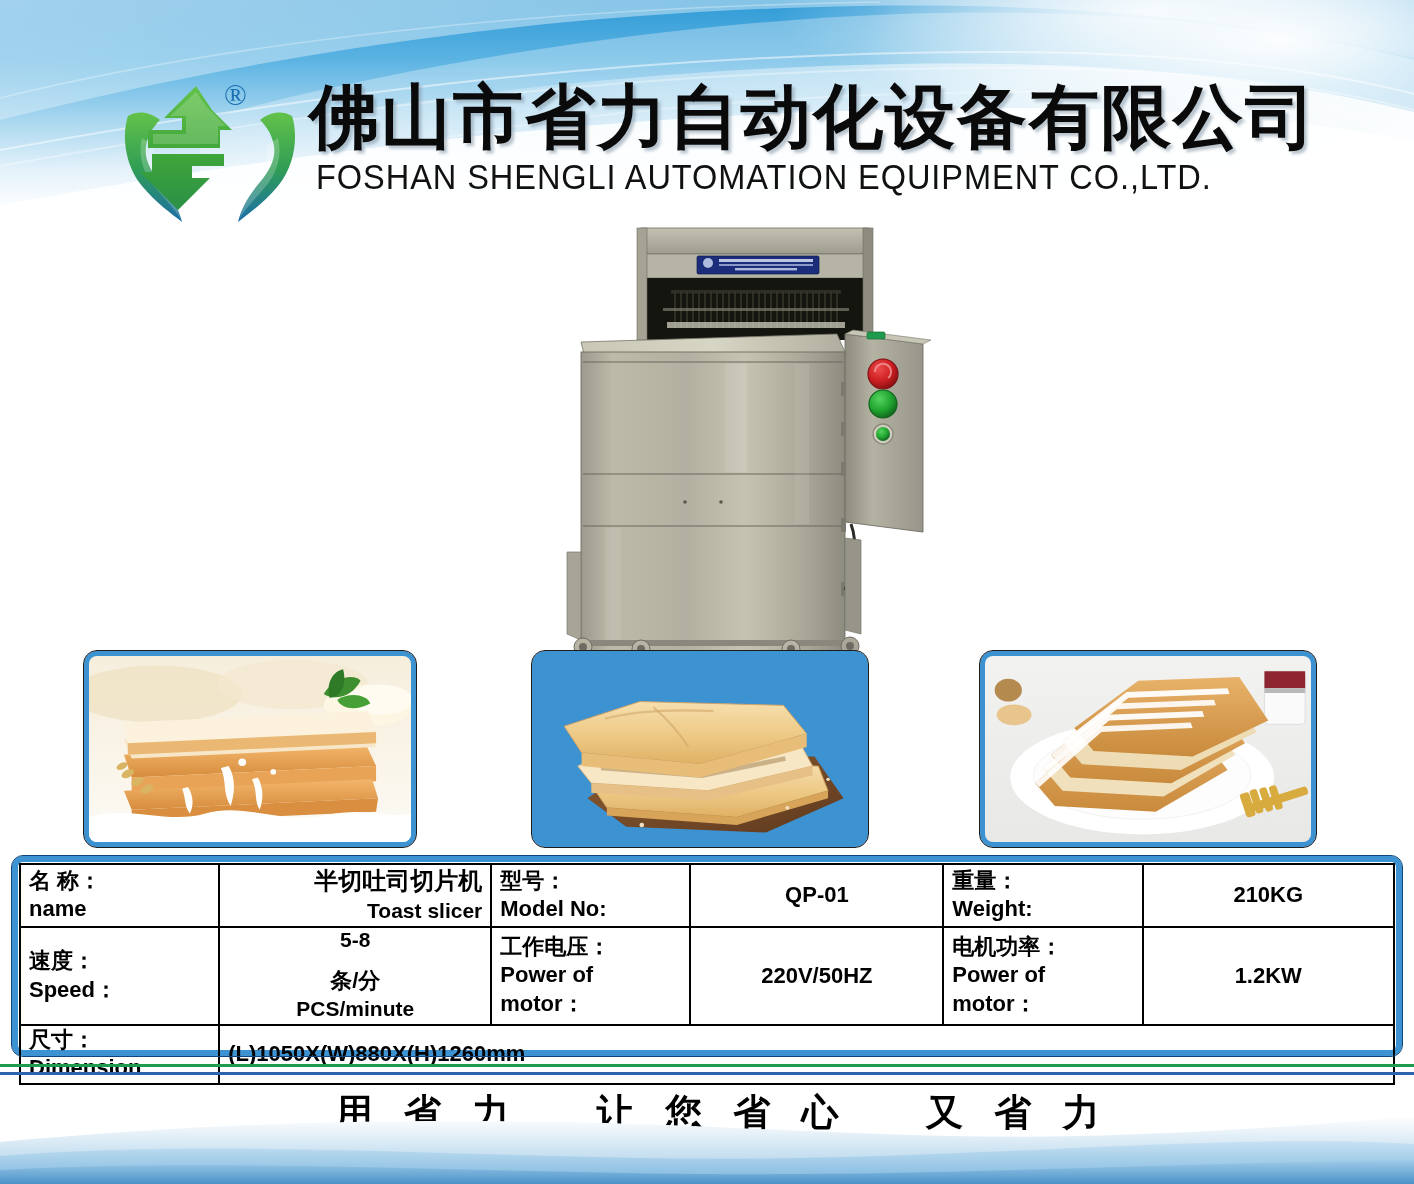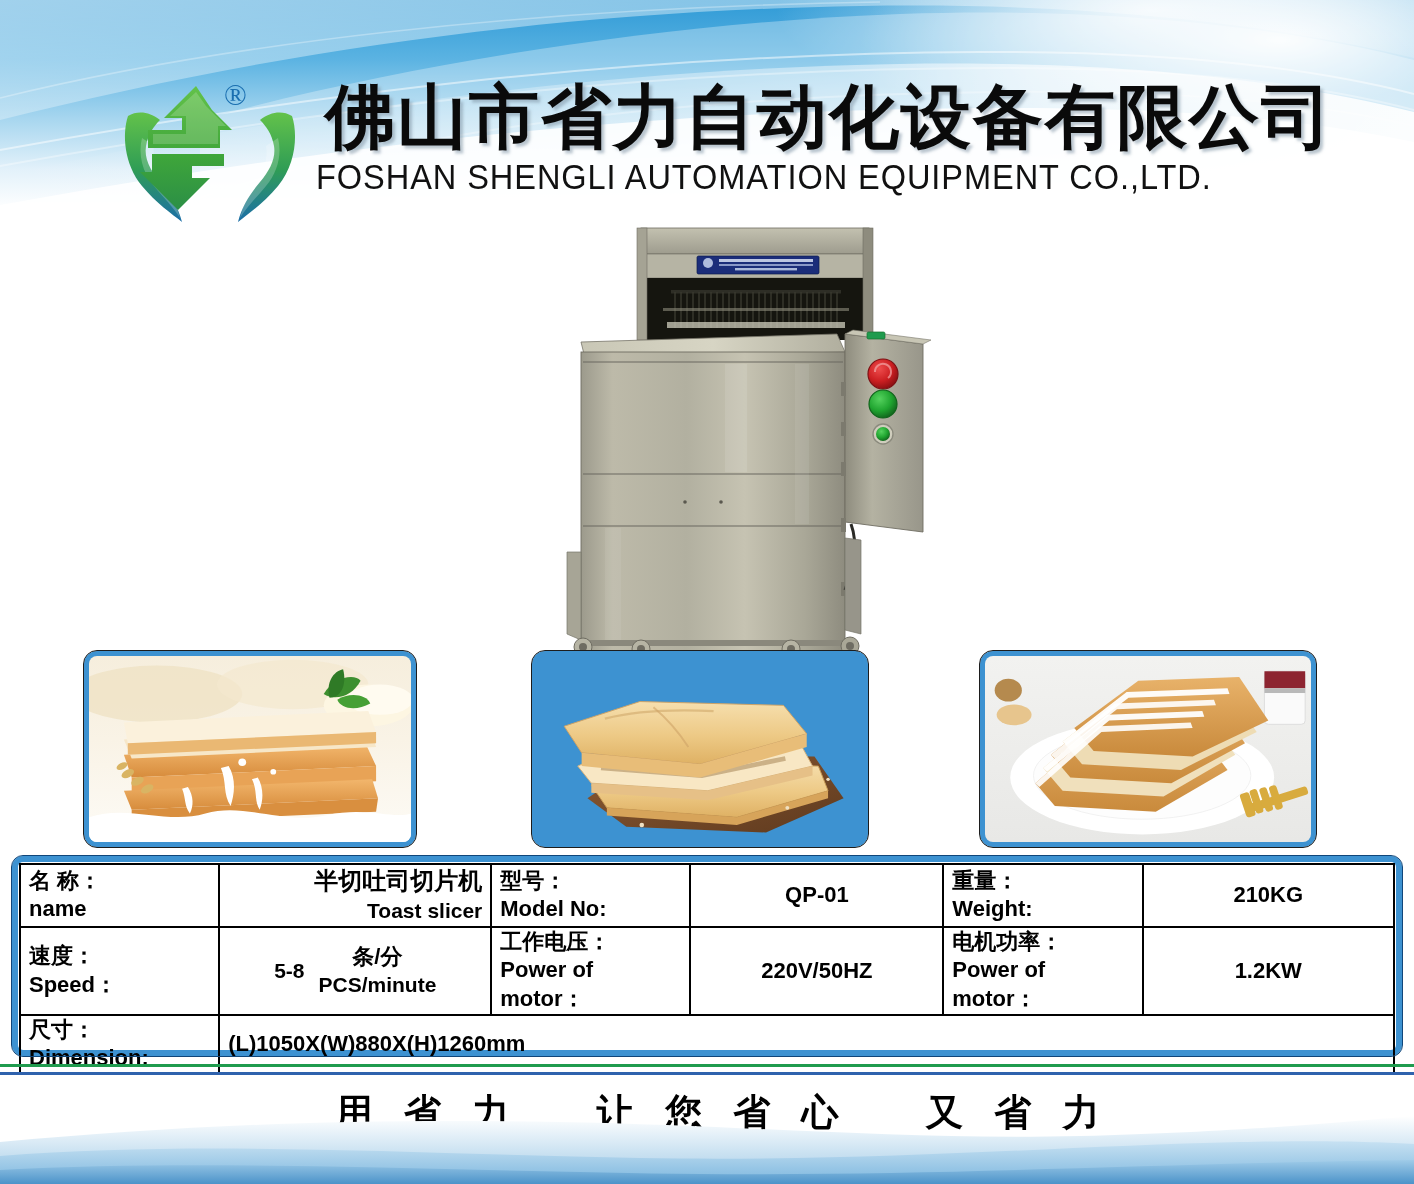--- a/index.html
+++ b/index.html
@@ -20,21 +20,21 @@
       linear-gradient(180deg, #2f9ad6 0%, #5bb3e2 26%, #a7d6ef 52%, #e2f1fa 74%, #ffffff 92%);
   }
   .hdr-swoosh { position: absolute; left: 0; top: 0; width: 1414px; height: 228px; }
 
   .logo { position: absolute; left: 120px; top: 72px; width: 180px; height: 160px; }
   .reg-mark {
     position: absolute; left: 224px; top: 78px;
     font-size: 30px; color: #1a6fb0; font-family: "Liberation Serif", serif;
   }
   .cn-title {
-    position: absolute; left: 325px; top: 71px; width: 1010px;
+    position: absolute; left: 309px; top: 71px; width: 1010px;
     font-family: "Liberation Serif", serif;
     font-weight: bold; font-size: 70px; color: #0a0a0a;
     letter-spacing: 2px; white-space: nowrap;
     text-shadow: 3px 3px 3px rgba(130,150,165,0.55);
   }
   .en-title {
     position: absolute; left: 316px; top: 157px; width: 1010px;
     font-size: 35px; color: #111; white-space: nowrap;
     letter-spacing: 1.0px; transform: scaleX(0.93); transform-origin: left center;
   }
@@ -61,21 +61,21 @@
   table.spec { width: 100%; height: 100%; border-collapse: collapse; table-layout: fixed; }
   table.spec td { border: 2px solid #000; padding: 0 8px; vertical-align: middle; }
   .lbl { font-size: 22px; font-weight: bold; color: #000; line-height: 1.30; }
   .lbl .cn { display: block; }
   .lbl .en { display: block; }
   .val { font-size: 22px; font-weight: bold; color: #000; text-align: center; }
   .val-left { font-size: 22px; font-weight: bold; color: #000; text-align: left; padding-left: 18px; }
   .name-val { text-align: right; line-height: 1.35; }
   .name-val .cn { font-size: 24px; font-weight: bold; display:block; }
   .name-val .en { font-size: 21px; font-weight: bold; display:block; }
-  .speed-val { display: flex; align-items: center; justify-content: center; gap: 14px; }
+  .speed-val { display: flex; align-items: center; justify-content: center; gap: 14px; flex-direction: column; }
   .speed-num { font-size: 21px; font-weight: bold; }
   .speed-units { text-align: center; line-height: 1.35; }
   .speed-units .cn { font-size: 22px; font-weight: bold; display:block; }
   .speed-units .en { font-size: 21px; font-weight: bold; display:block; }
 
   
   .div-green { position: absolute; left: 0; top: 1064px; width: 1414px; height: 3px; background: #1f9b4e; }
   .div-blue  { position: absolute; left: 0; top: 1072px; width: 1414px; height: 3px; background: #2f62ad; }
 
   

